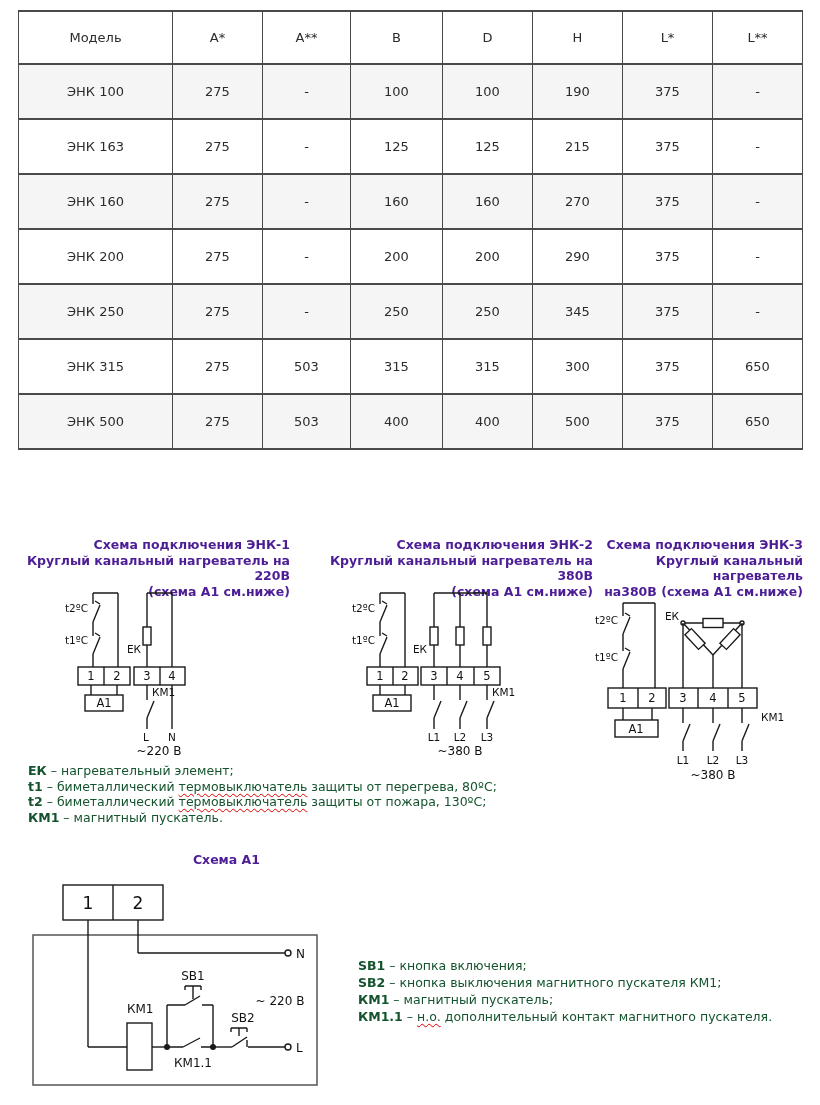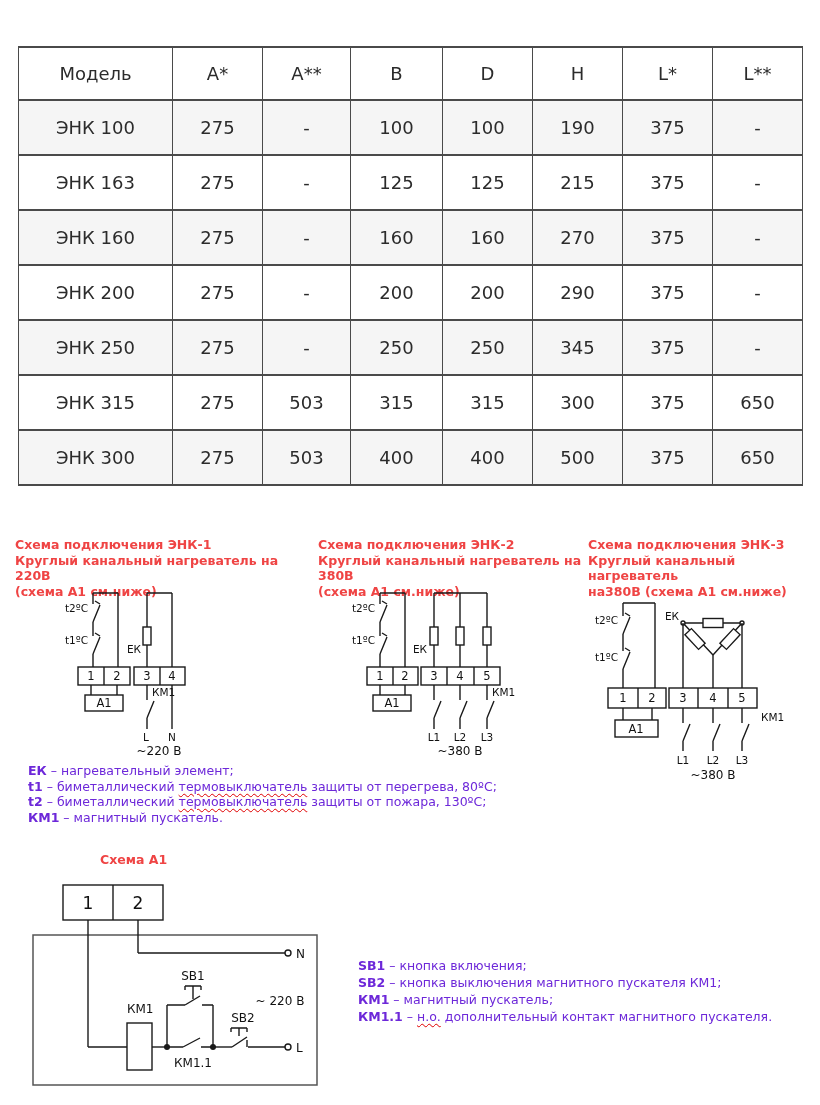--- a/index.html
+++ b/index.html
@@ -5,35 +5,35 @@
   html,body { margin:0; padding:0; background:#fff; }
   #page {
     position:relative; width:820px; height:1105px; background:#fff;
     font-family:"DejaVu Sans","Liberation Sans",sans-serif; color:#222;
     overflow:hidden;
   }
   
   #dim-table {
     position:absolute; left:18px; top:10px; width:784px;
     border-collapse:collapse; table-layout:fixed;
-    font-size:18px; color:#2b2b2b;margin-top:36px;
+    font-size:13px; color:#2b2b2b;
   }
   #dim-table th, #dim-table td {
     border-left:1px solid #4a4a4a; border-right:1px solid #4a4a4a;
     border-top:2px solid #4a4a4a; border-bottom:2px solid #4a4a4a;
     text-align:center; vertical-align:middle; padding:0;
     font-weight:normal; background:#fff;
   }
   #dim-table th { height:51px; }
   #dim-table td { height:53px; }
   #dim-table tbody tr:nth-child(odd) td { background:#f5f5f5; }
   
   .sch-title {
-    position:absolute; text-align:left; font-weight:bold;
-    font-size:12.5px; line-height:15.5px; color:#ef4444;
+    position:absolute; text-align:right; font-weight:bold;
+    font-size:12.5px; line-height:15.5px; color:#4c1d95;
   }
   #title-enk1 { left:15px;  top:537px; width:275px; }
   #title-enk2 { left:318px; top:537px; width:275px; }
   #title-enk3 { left:588px; top:537px; width:215px; }
   #title-a1   { left:100px; top:852px; width:160px; }
   
   .sch { position:absolute; }
   #svg-enk1 { left:55px;  top:588px; }
   #svg-enk2 { left:350px; top:588px; }
   #svg-enk3 { left:595px; top:590px; }
@@ -43,21 +43,21 @@
   .sch rect.bigbox { stroke:#555; stroke-width:1.5; }
   .sch text  { fill:#111; font-family:"DejaVu Sans","Liberation Sans",sans-serif; font-size:10.5px; stroke:none; }
   .sch text.num  { font-size:11.5px; text-anchor:middle; }
   .sch text.bignum { font-size:17px; text-anchor:middle; }
   .sch text.mid  { text-anchor:middle; }
   .sch text.end  { text-anchor:end; }
   .sch text.v12  { font-size:12px; }
   .sch circle.dot  { fill:#1a1a1a; stroke:none; }
   .sch circle.term { fill:#fff; stroke:#1a1a1a; stroke-width:1.4; }
   
-  .legend { position:absolute; font-size:12.5px; color:#6d28d9; }
+  .legend { position:absolute; font-size:12.5px; color:#14532d; }
   #legend-components { left:28px; top:763px; line-height:15.5px; }
   #legend-a1 { left:358px; top:957px; line-height:17px; }
   .legend .term { font-weight:bold; }
   .wavy {
     text-decoration-line:underline; text-decoration-style:wavy;
     text-decoration-color:#e00000; text-decoration-thickness:1px;
     text-underline-offset:2px;
   }
 </style>
 </head>
@@ -143,21 +143,21 @@
         <td>ЭНК 315</td>
           <td>275</td>
           <td>503</td>
           <td>315</td>
           <td>315</td>
           <td>300</td>
           <td>375</td>
           <td>650</td>
       </tr>
       <tr>
-        <td>ЭНК 300</td>
+        <td>ЭНК 500</td>
           <td>275</td>
           <td>503</td>
           <td>400</td>
           <td>400</td>
           <td>500</td>
           <td>375</td>
           <td>650</td>
       </tr>
     </tbody>
   </table>

